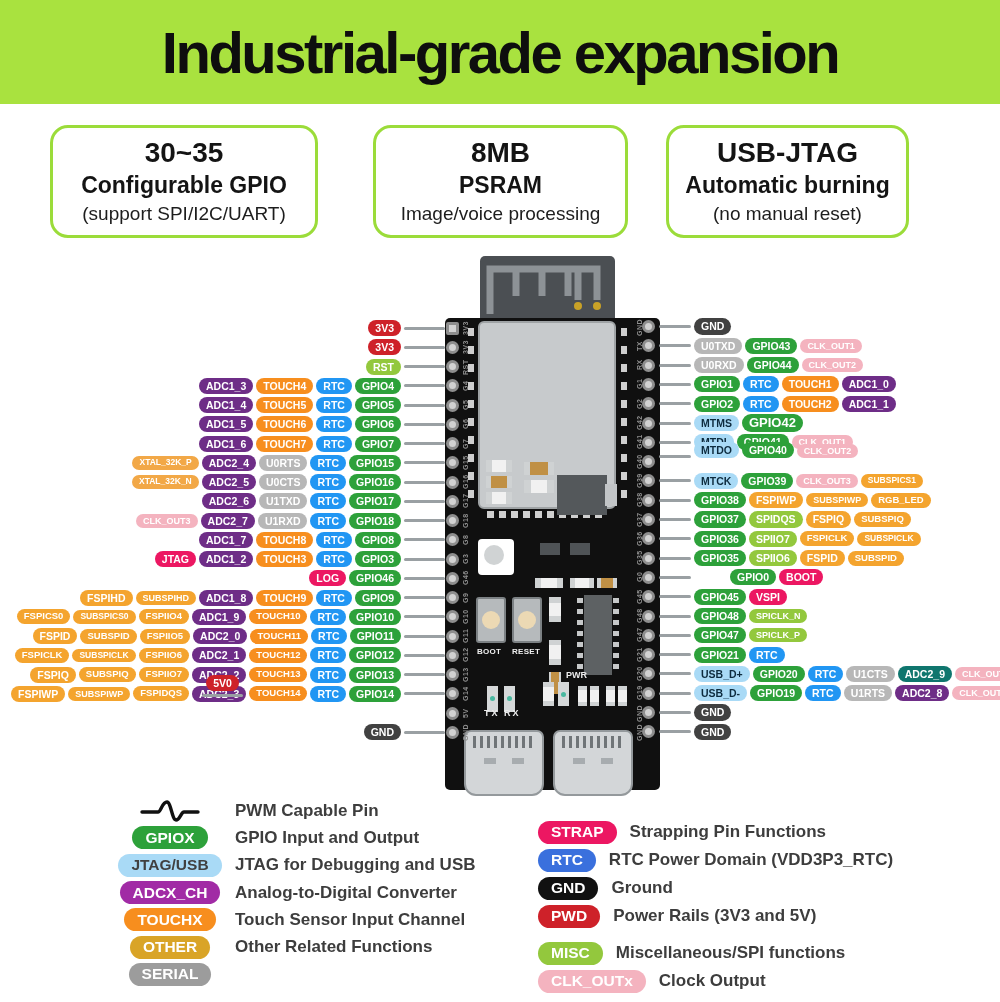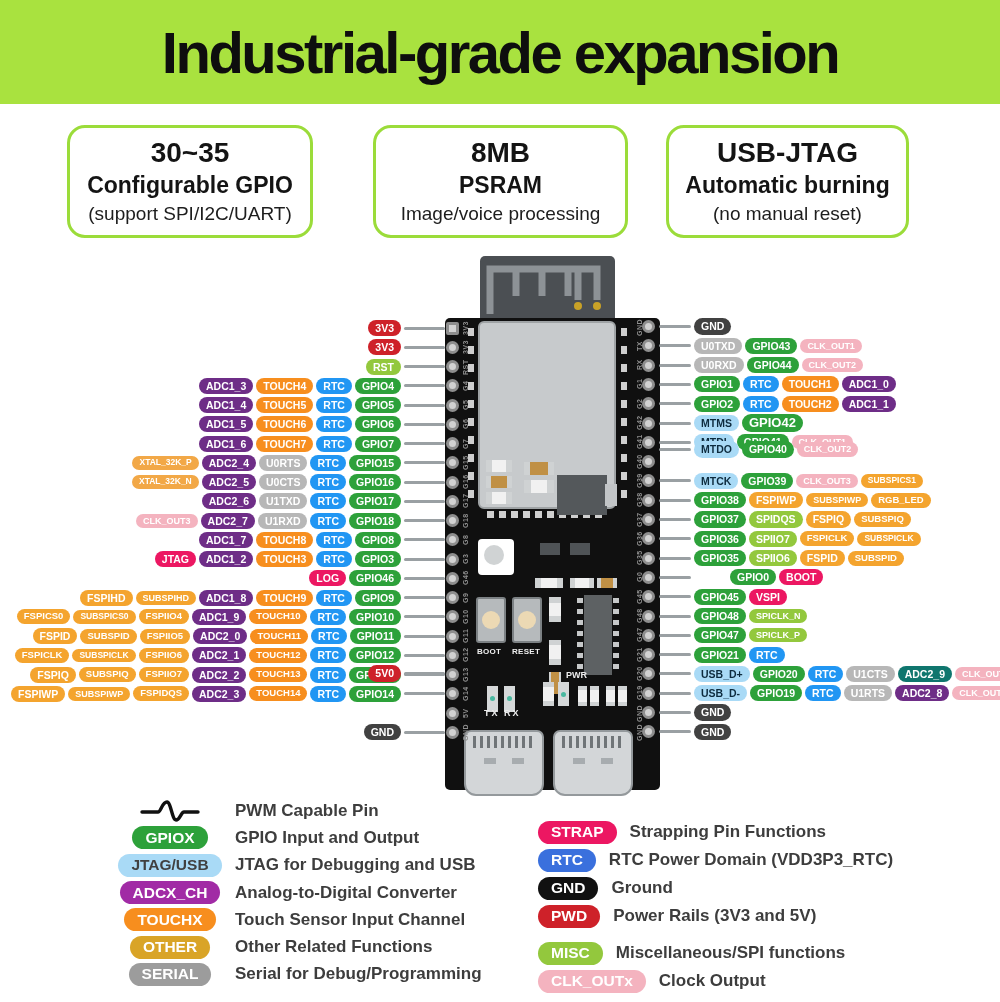--- a/index.html
+++ b/index.html
@@ -73,21 +73,21 @@
          color:#fff;white-space:nowrap;text-align:center}
   .ltext{margin-left:13px;font-size:17px;font-weight:600;color:#3d3d3d;white-space:nowrap}
 </style>
 </head>
 <body>
 
 <div class="banner" id="banner" style="background: rgb(169, 226, 63);">
   <h1>Industrial-grade expansion</h1>
 </div>
 
-<div class="feature" style="left:67px;width:246px">
+<div class="feature" style="left:50px;width:268px">
   <div class="f1">30~35</div>
   <div class="f2">Configurable GPIO</div>
   <div class="f3">(support SPI/I2C/UART)</div>
 </div>
 <div class="feature" style="left:373px;width:255px">
   <div class="f1">8MB</div>
   <div class="f2">PSRAM</div>
   <div class="f3">Image/voice processing</div>
 </div>
 <div class="feature" style="left:666px;width:243px">
@@ -300,21 +300,21 @@
     <div class="prow left" style="top: 685.45px;">
       <span class="pill" style="background: rgb(244, 164, 46); font-size: 10.5px;">FSPIWP</span>
       <span class="pill" style="background: rgb(244, 164, 46); font-size: 9px;">SUBSPIWP</span>
       <span class="pill" style="background: rgb(244, 164, 46); font-size: 9.5px;">FSPIDQS</span>
       <span class="pill" style="background: rgb(110, 45, 135); font-size: 10.5px;">ADC2_3</span>
       <span class="pill" style="background: rgb(247, 142, 30); font-size: 9.5px;">TOUCH14</span>
       <span class="pill" style="background: rgb(33, 150, 243); font-size: 10.5px;">RTC</span>
       <span class="pill" style="background: rgb(45, 161, 58); font-size: 10.5px;">GPIO14</span>
       <span class="lead" style="background: rgb(154, 160, 163);"></span>
     </div>
-    <div class="prow left" style="top: 665px;">
+    <div class="prow left" style="top: 680px; flex-direction: column;">
       <span class="pill" style="background: rgb(206, 33, 41); font-size: 10.5px;">5V0</span>
       <span class="lead" style="background: rgb(154, 160, 163);"></span>
     </div>
     <div class="prow left" style="top: 723.95px;">
       <span class="pill" style="background: rgb(65, 65, 65); font-size: 10.5px;">GND</span>
       <span class="lead" style="background: rgb(154, 160, 163);"></span>
     </div>
   </div>
 <div id="pins-right">
     <div class="prow right" style="top: 318px;">
@@ -351,21 +351,21 @@
       <span class="lead" style="background: rgb(154, 160, 163);"></span>
       <span class="pill" style="background: rgb(169, 218, 246); color: rgb(13, 43, 62); font-size: 10.5px;">MTMS</span>
       <span class="pill" style="background: rgb(45, 161, 58); font-size: 13px;">GPIO42</span>
     </div>
     <div class="prow right" style="top: 433.8px;">
       <span class="lead" style="background: rgb(154, 160, 163);"></span>
       <span class="pill" style="background: rgb(169, 218, 246); color: rgb(13, 43, 62); font-size: 10.5px;">MTDI</span>
       <span class="pill" style="background: rgb(45, 161, 58); font-size: 10.5px;">GPIO41</span>
       <span class="pill" style="background: rgb(244, 179, 191); font-size: 9px;">CLK_OUT1</span>
     </div>
-    <div class="prow right" style="top: 441px;">
+    <div class="prow right" style="top: 441px; align-items: flex-end;">
       <span class="lead" style="background: rgb(154, 160, 163);"></span>
       <span class="pill" style="background: rgb(169, 218, 246); color: rgb(13, 43, 62); font-size: 10.5px;">MTDO</span>
       <span class="pill" style="background: rgb(45, 161, 58); font-size: 10.5px;">GPIO40</span>
       <span class="pill" style="background: rgb(244, 179, 191); font-size: 9px;">CLK_OUT2</span>
     </div>
     <div class="prow right" style="top: 472.4px;">
       <span class="lead" style="background: rgb(154, 160, 163);"></span>
       <span class="pill" style="background: rgb(169, 218, 246); color: rgb(13, 43, 62); font-size: 10.5px;">MTCK</span>
       <span class="pill" style="background: rgb(45, 161, 58); font-size: 10.5px;">GPIO39</span>
       <span class="pill" style="background: rgb(244, 179, 191); font-size: 9px;">CLK_OUT3</span>
@@ -578,21 +578,20 @@
     <div class="legrow">
       <div class="lswatch">
         <span class="lpill" style="background: rgb(217, 164, 39);">OTHER</span>
       </div>
       <span class="ltext">Other Related Functions</span>
     </div>
     <div class="legrow">
       <div class="lswatch">
         <span class="lpill" style="background: rgb(156, 156, 156);">SERIAL</span>
       </div>
-      <span class="ltext">Serial for Debug/Programming</span>
     </div>
   </div>
 <div class="legend-col" id="legend-right" style="left:538px;top:818px">
     <div class="legrow">
       <span class="lpill" style="background: rgb(236, 23, 98);">STRAP</span>
       <span class="ltext">Strapping Pin Functions</span>
     </div>
     <div class="legrow">
       <span class="lpill" style="background: rgb(58, 112, 221);">RTC</span>
       <span class="ltext">RTC Power Domain (VDD3P3_RTC)</span>

